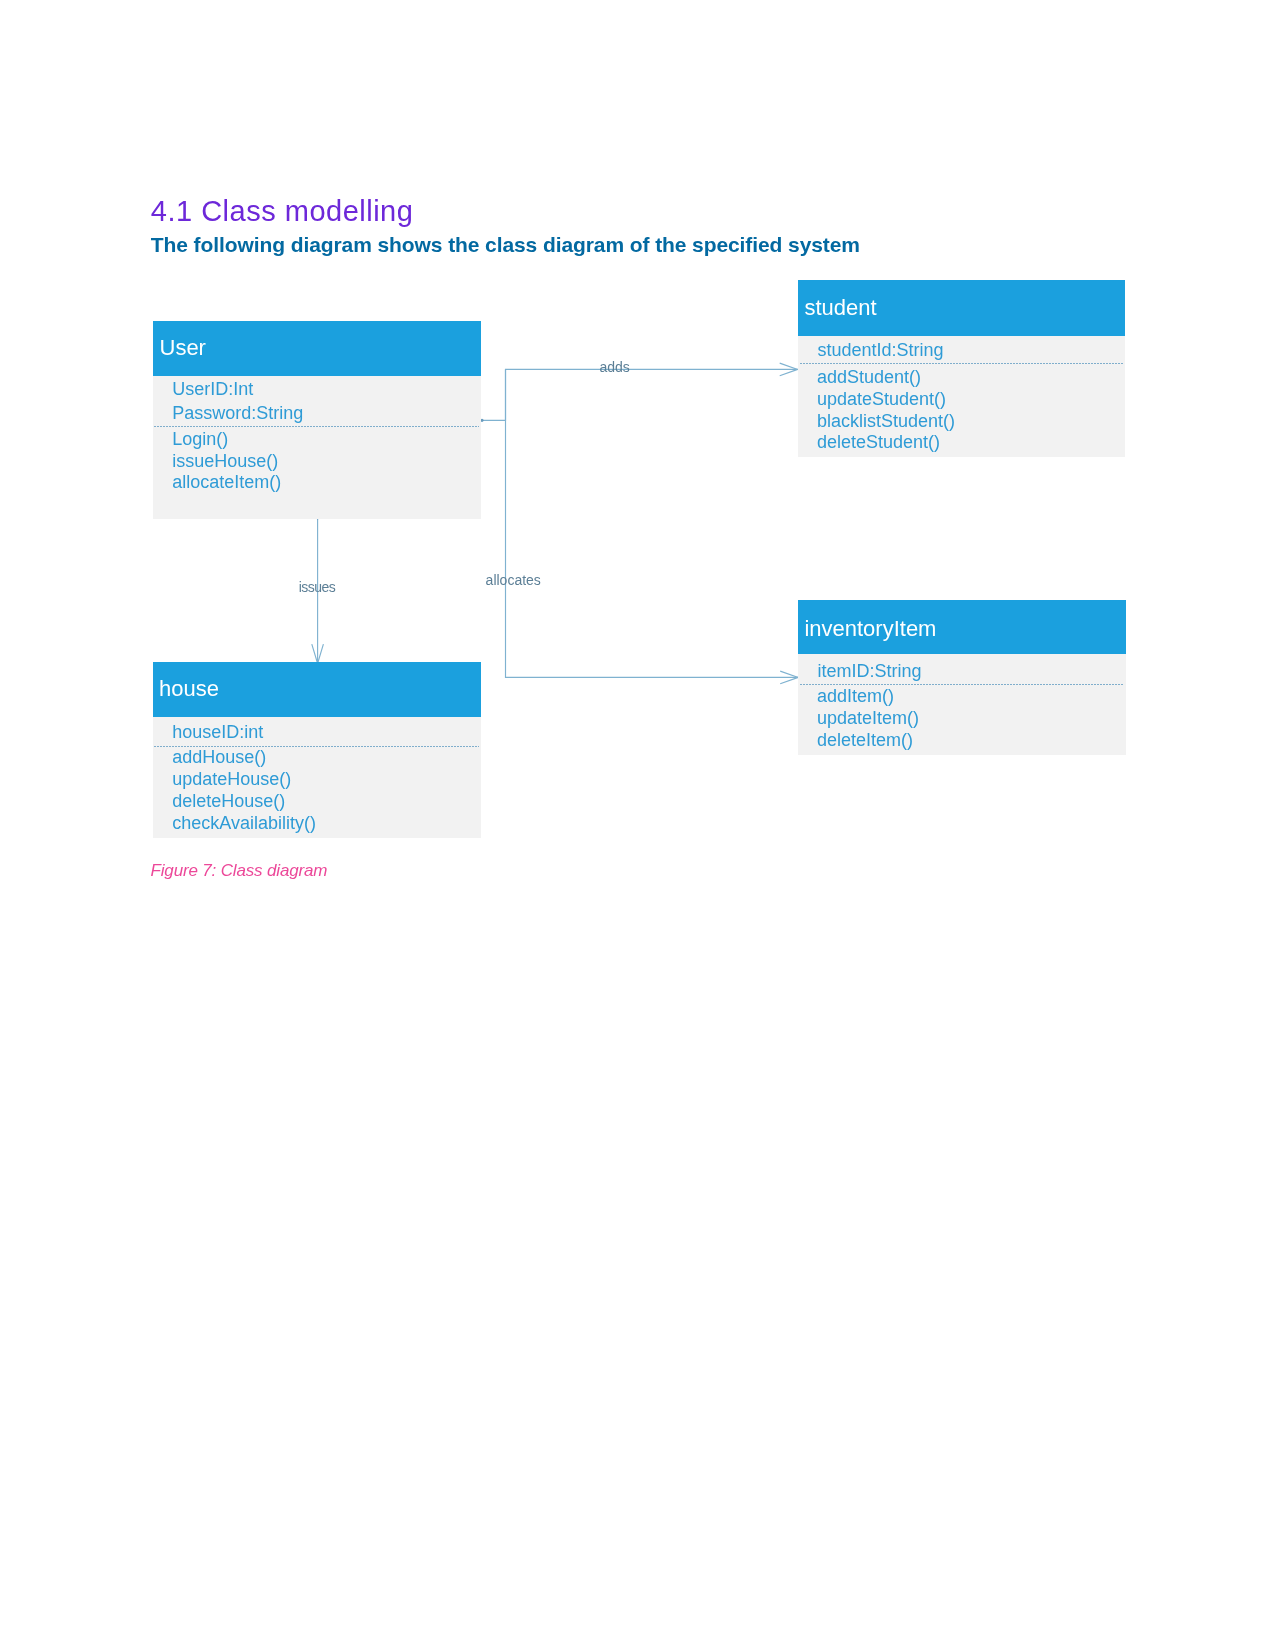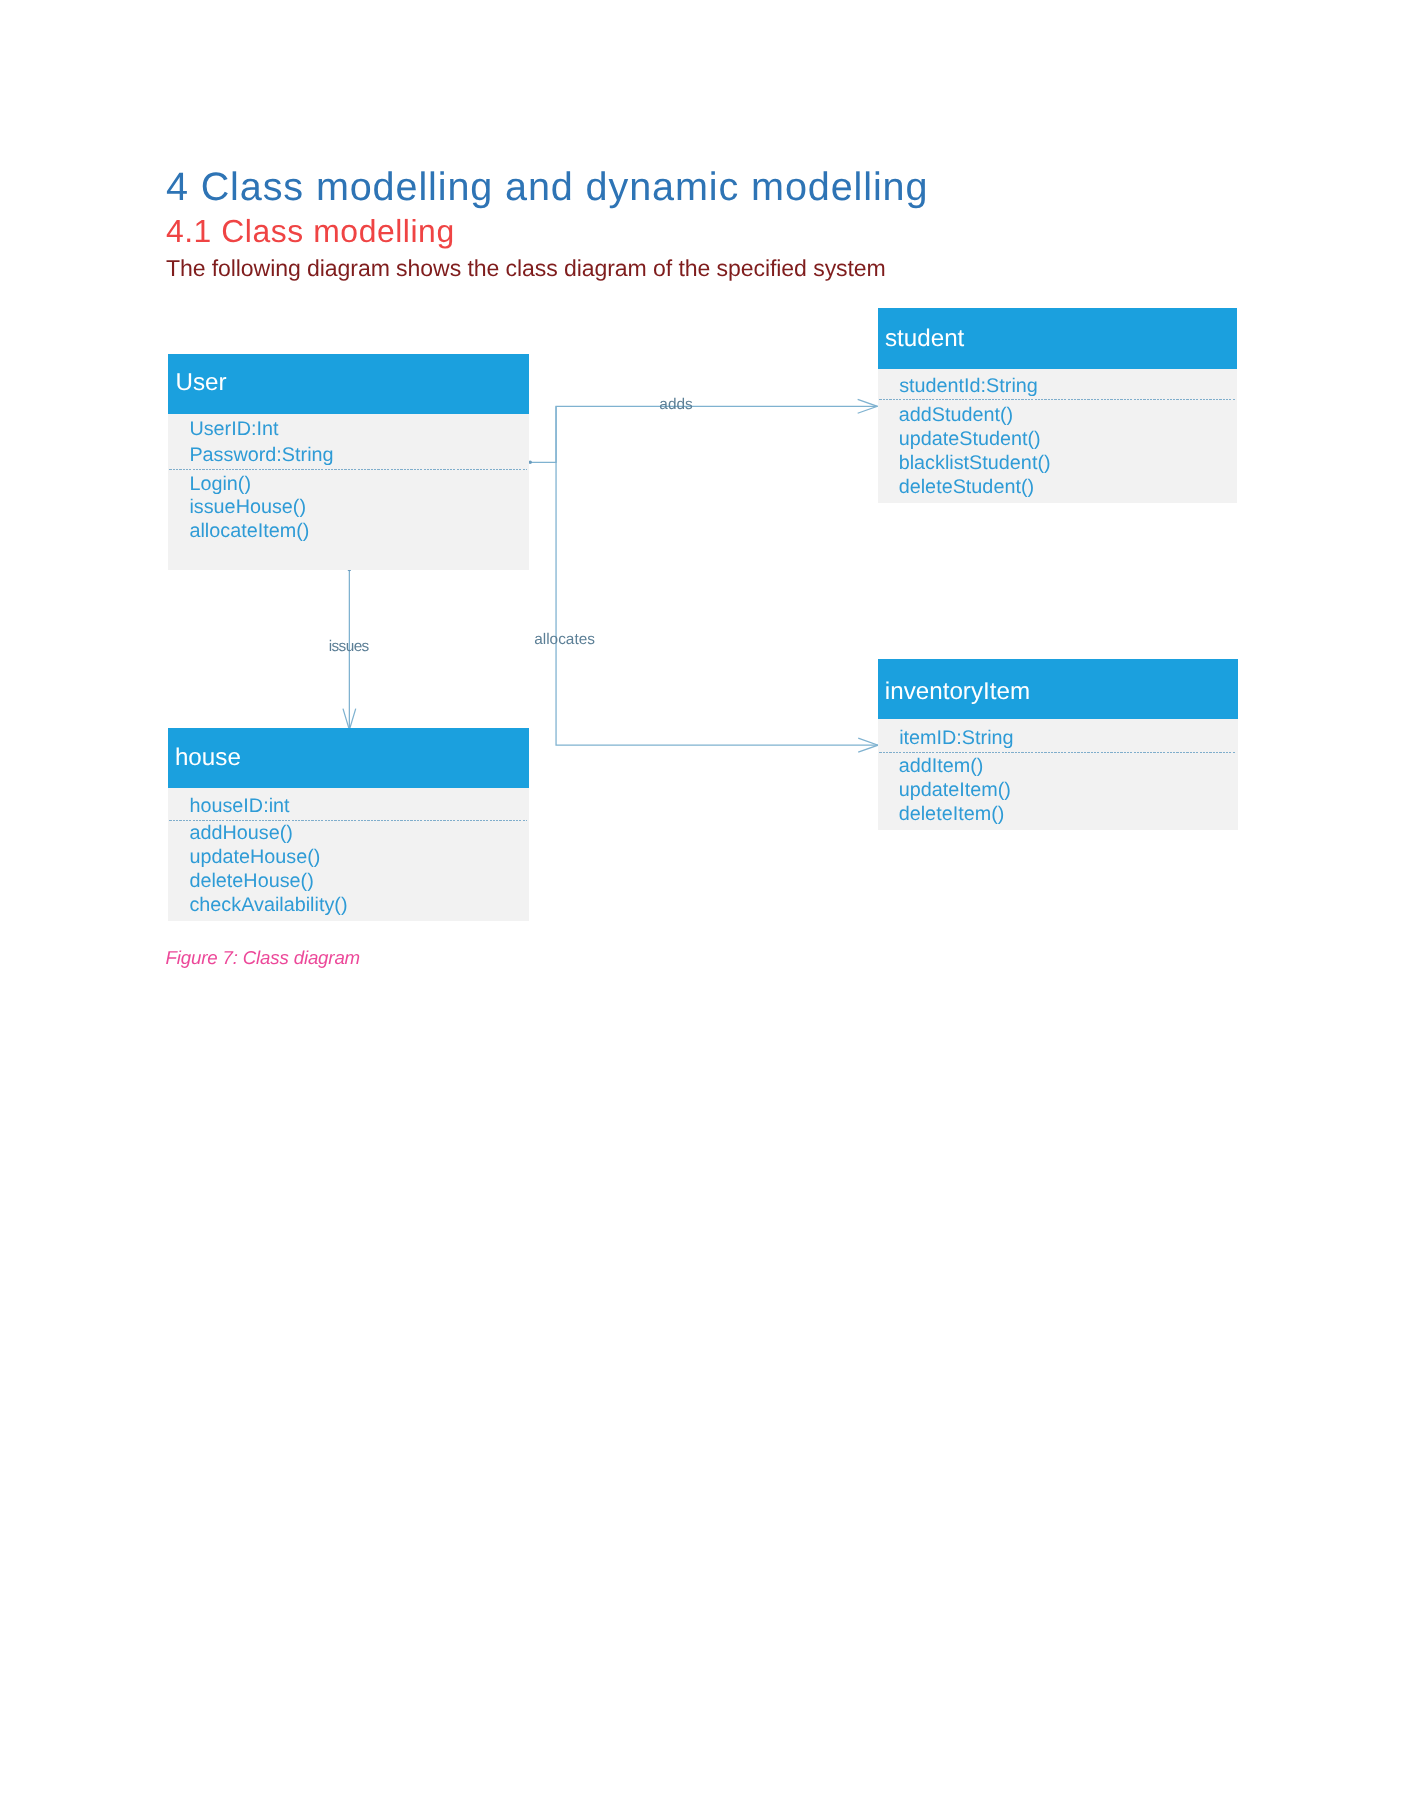--- a/index.html
+++ b/index.html
@@ -16,46 +16,45 @@
 
   #h1 {
     position:absolute; left:150.8px; top:148.2px;
     font-size:36px; line-height:44px; font-weight:400;
     color:#2E74B5; white-space:nowrap;
     letter-spacing:0.79px;
   }
   #h2 {
     position:absolute; left:150.8px; top:194.2px;
     font-size:29px; line-height:34px; font-weight:400;
-    color:#ef4444; white-space:nowrap;
+    color:#6d28d9; white-space:nowrap;
     letter-spacing:0.5px;
   }
   #body-para {
     position:absolute; left:150.8px; top:231.6px;
-    font-size:21px; line-height:26px; font-weight:400;
-    color:#7f1d1d; white-space:nowrap;
+    font-size:21px; line-height:26px; font-weight:700;
+    color:#0369a1; white-space:nowrap;
     letter-spacing:-0.09px;
   }
   #caption {
     position:absolute; left:150.5px; top:859.5px;
     font-size:17px; line-height:21px; font-weight:400; font-style:italic;
     color:#ec4899; white-space:nowrap; letter-spacing:-0.16px;
   }
 
   #diagram { position:absolute; left:0; top:0; width:1275px; height:1651px; }
   .cls-title { font-size:22px; fill:#FFFFFF; font-family:"Liberation Sans", sans-serif; }
   .cls-item  { font-size:18px; fill:#2E9BD6; font-family:"Liberation Sans", sans-serif; }
   .rel-label { font-size:14px; fill:#5C7F96; font-family:"Liberation Sans", sans-serif; }
   .rel-label.tight { letter-spacing:-0.55px; }
 </style>
 </head>
 <body>
 
 <div class="page">
-  <div id="h1">4 Class modelling and dynamic modelling</div>
   <div id="h2">4.1 Class modelling</div>
   <div id="body-para">The following diagram shows the class diagram of the specified system</div>
 
   <svg id="diagram" width="1275" height="1651" viewBox="0 0 1275 1651" shape-rendering="crispEdges">
 
     <g fill="none" stroke="#7FB2D0" stroke-width="1.15" shape-rendering="geometricPrecision">
       <path d="M480.6 420.3 L505.5 420.3 L505.5 369.4 L797.6 369.4"></path>
       <path d="M505.5 369.4 L505.5 677.4 L798.2 677.4"></path>
       <path d="M317.6 517.4 L317.6 663.5"></path>
     </g>

